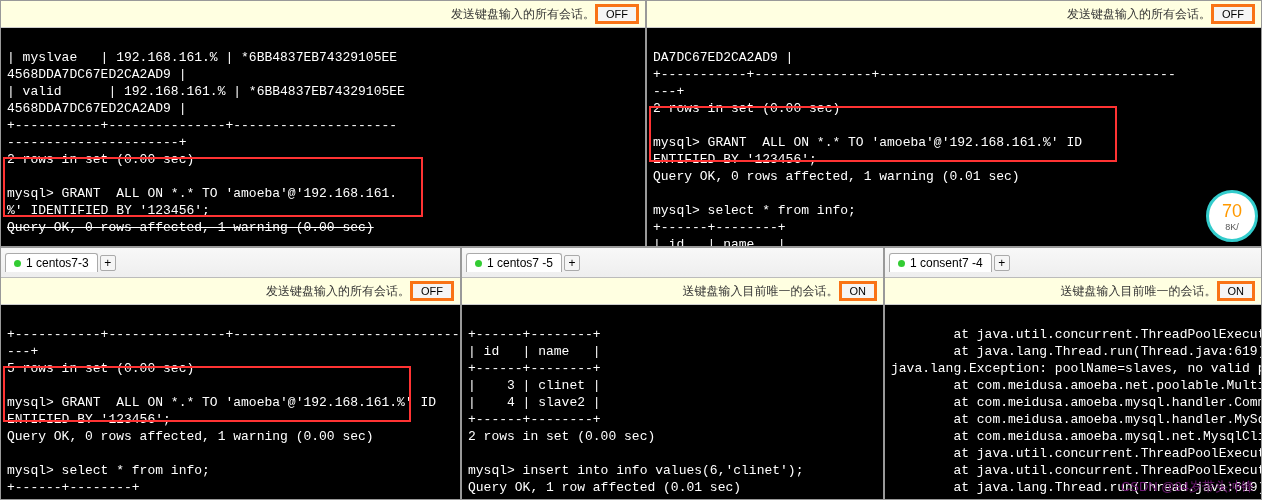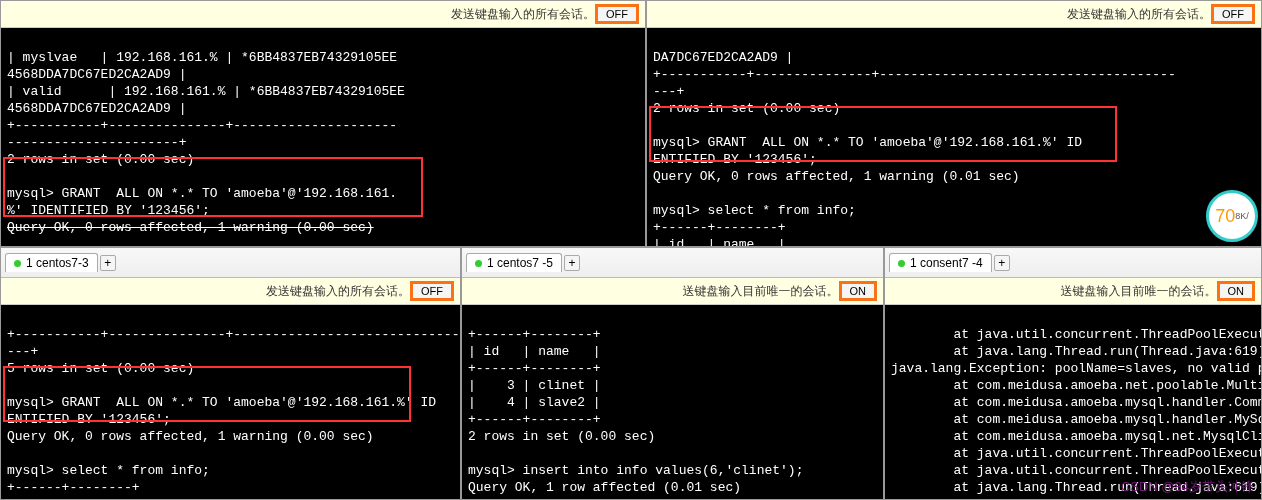--- a/index.html
+++ b/index.html
@@ -7,21 +7,21 @@
 .row{display:flex}
 .pane{border:1px solid #999;display:flex;flex-direction:column;overflow:hidden;background:#fff}
 .infobar{background:#ffffe1;border-bottom:1px solid #ccc;padding:3px 6px;display:flex;justify-content:flex-end;align-items:center;font-size:12px;color:#333}
 .offbtn{border:3px solid #f97316;background:#f5f5f5;padding:1px 8px;font-size:11px;cursor:pointer}
 .term{flex:1;background:#000;color:#fff;font-family:"Consolas","Courier New",monospace;font-size:13px;line-height:17px;padding:4px 6px;white-space:pre;overflow:hidden;position:relative}
 .hl{position:absolute;border:2px solid #f33;pointer-events:none;z-index:5}
 .tabbar{background:linear-gradient(#f8f8f8,#eee);border-bottom:1px solid #bbb;display:flex;align-items:center;height:30px;padding:0 4px}
 .tab{border:1px solid #aaa;border-bottom:none;background:#fff;padding:2px 8px;font-size:12px;display:flex;align-items:center;gap:5px;border-radius:3px 3px 0 0;margin-right:2px}
 .dot{width:7px;height:7px;border-radius:50%;background:#3c3}
 .addtab{border:1px solid #aaa;background:#f5f5f5;width:16px;height:16px;display:flex;align-items:center;justify-content:center;font-size:12px;cursor:pointer;border-radius:2px}
-.circle{position:absolute;right:4px;top:190px;width:52px;height:52px;border-radius:50%;background:#fff;border:3px solid #3cc;display:flex;flex-direction:row;align-items:center;justify-content:center;font-size:9px;color:#555;box-shadow:0 0 4px rgba(0,0,0,.3);z-index:20}
+.circle{position:absolute;right:4px;top:190px;width:52px;height:52px;border-radius:50%;background:#fff;border:3px solid #3cc;display:flex;flex-direction:column;align-items:center;justify-content:center;font-size:9px;color:#555;box-shadow:0 0 4px rgba(0,0,0,.3);z-index:20}
 .circle .big{font-size:18px;color:#f90}
 .watermark{position:absolute;bottom:4px;right:8px;color:#701a75;font-size:13px;z-index:30}
 </style>
 </head>
 <body>
 
 <div class="row" style="height:247px">
 
   <div class="pane" style="width:646px">
     <div class="infobar">

